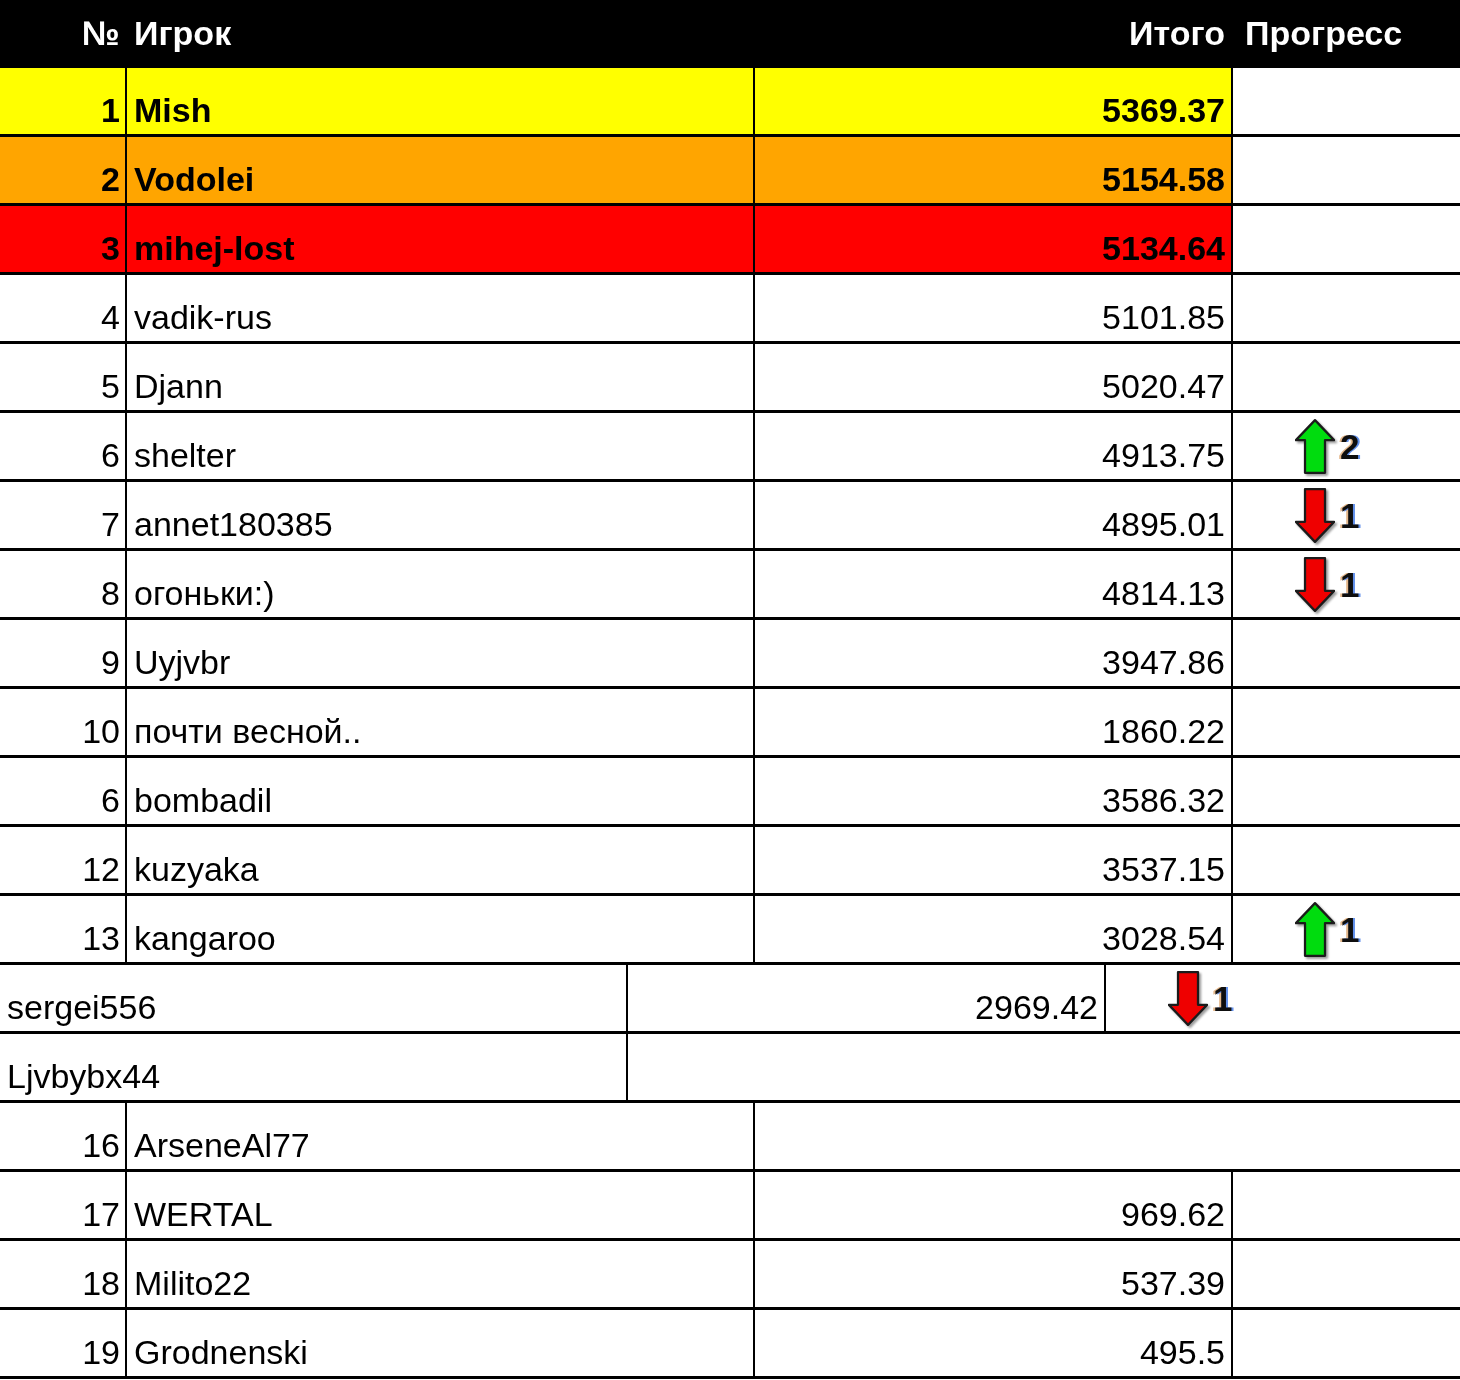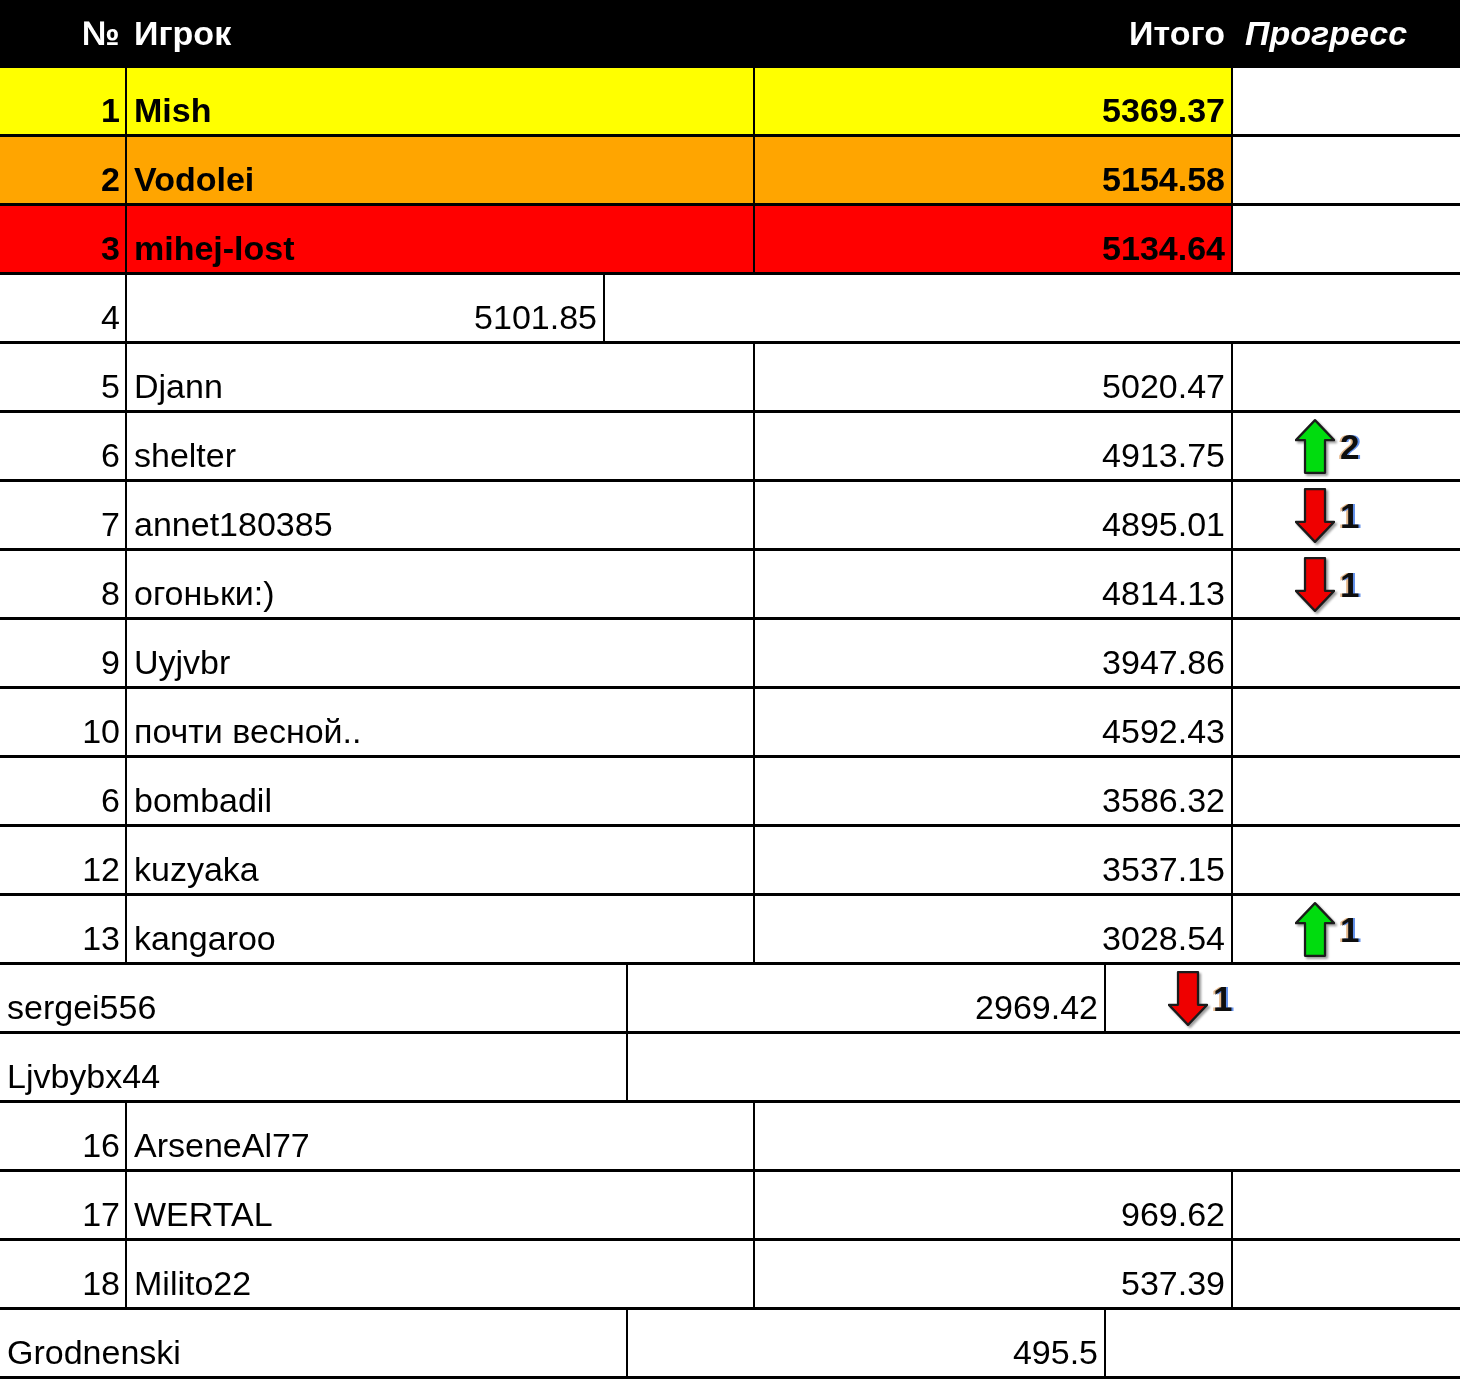--- a/index.html
+++ b/index.html
@@ -22,21 +22,21 @@
     overflow:hidden; white-space:nowrap;
   }
   .header .cell { align-items:center; padding-bottom:2px; border-color:#000; }
   .c-num    { width:127px; justify-content:flex-end; padding-right:5px; border-right:2px solid #000; }
   .c-player { width:628px; padding-left:7px; border-right:2px solid #000; }
   .c-total  { width:478px; justify-content:flex-end; padding-right:6px; border-right:2px solid #000; }
   .c-progress {
     flex:1; align-items:center; padding:0 0 0 62px;
     background:#ffffff; border-right:none;
   }
-  .header .c-progress { background:#000; padding-left:12px;font-style:italic; }
+  .header .c-progress { background:#000; padding-left:12px; }
   .row.top { font-weight:bold; }
   .arrow-svg {
     width:40px; height:57px; display:block;
     filter: drop-shadow(2px 2px 1px rgba(0,0,0,0.38));
   }
   .p-num {
     font-size:35px; font-weight:bold; margin-left:5px; color:#0e0e0e;
     text-shadow: 2px 0 0 rgba(70,125,230,0.85), -2px 0 0 rgba(205,125,45,0.55);
   }
 </style>
@@ -64,20 +64,21 @@
         <div class="cell c-progress"></div>
       </div>
       <div class="row top" style="background: rgb(255, 0, 0);">
         <div class="cell c-num">3</div>
         <div class="cell c-player">mihej-lost</div>
         <div class="cell c-total">5134.64</div>
         <div class="cell c-progress"></div>
       </div>
       <div class="row">
         <div class="cell c-num">4</div>
+        <div class="cell c-player">vadik-rus</div>
         <div class="cell c-total">5101.85</div>
         <div class="cell c-progress"></div>
       </div>
       <div class="row">
         <div class="cell c-num">5</div>
         <div class="cell c-player">Djann</div>
         <div class="cell c-total">5020.47</div>
         <div class="cell c-progress"></div>
       </div>
       <div class="row">
@@ -115,21 +116,21 @@
       </div>
       <div class="row">
         <div class="cell c-num">9</div>
         <div class="cell c-player">Uyjvbr</div>
         <div class="cell c-total">3947.86</div>
         <div class="cell c-progress"></div>
       </div>
       <div class="row">
         <div class="cell c-num">10</div>
         <div class="cell c-player">почти весной..</div>
-        <div class="cell c-total">4592.43</div>
+        <div class="cell c-total">1860.22</div>
         <div class="cell c-progress"></div>
       </div>
       <div class="row">
         <div class="cell c-num">6</div>
         <div class="cell c-player">bombadil</div>
         <div class="cell c-total">3586.32</div>
         <div class="cell c-progress"></div>
       </div>
       <div class="row">
         <div class="cell c-num">12</div>
@@ -173,18 +174,19 @@
         <div class="cell c-total">969.62</div>
         <div class="cell c-progress"></div>
       </div>
       <div class="row">
         <div class="cell c-num">18</div>
         <div class="cell c-player">Milito22</div>
         <div class="cell c-total">537.39</div>
         <div class="cell c-progress"></div>
       </div>
       <div class="row">
+        <div class="cell c-num">19</div>
         <div class="cell c-player">Grodnenski</div>
         <div class="cell c-total">495.5</div>
         <div class="cell c-progress"></div>
       </div>
     </div>
 </div>
 
 </body></html>

